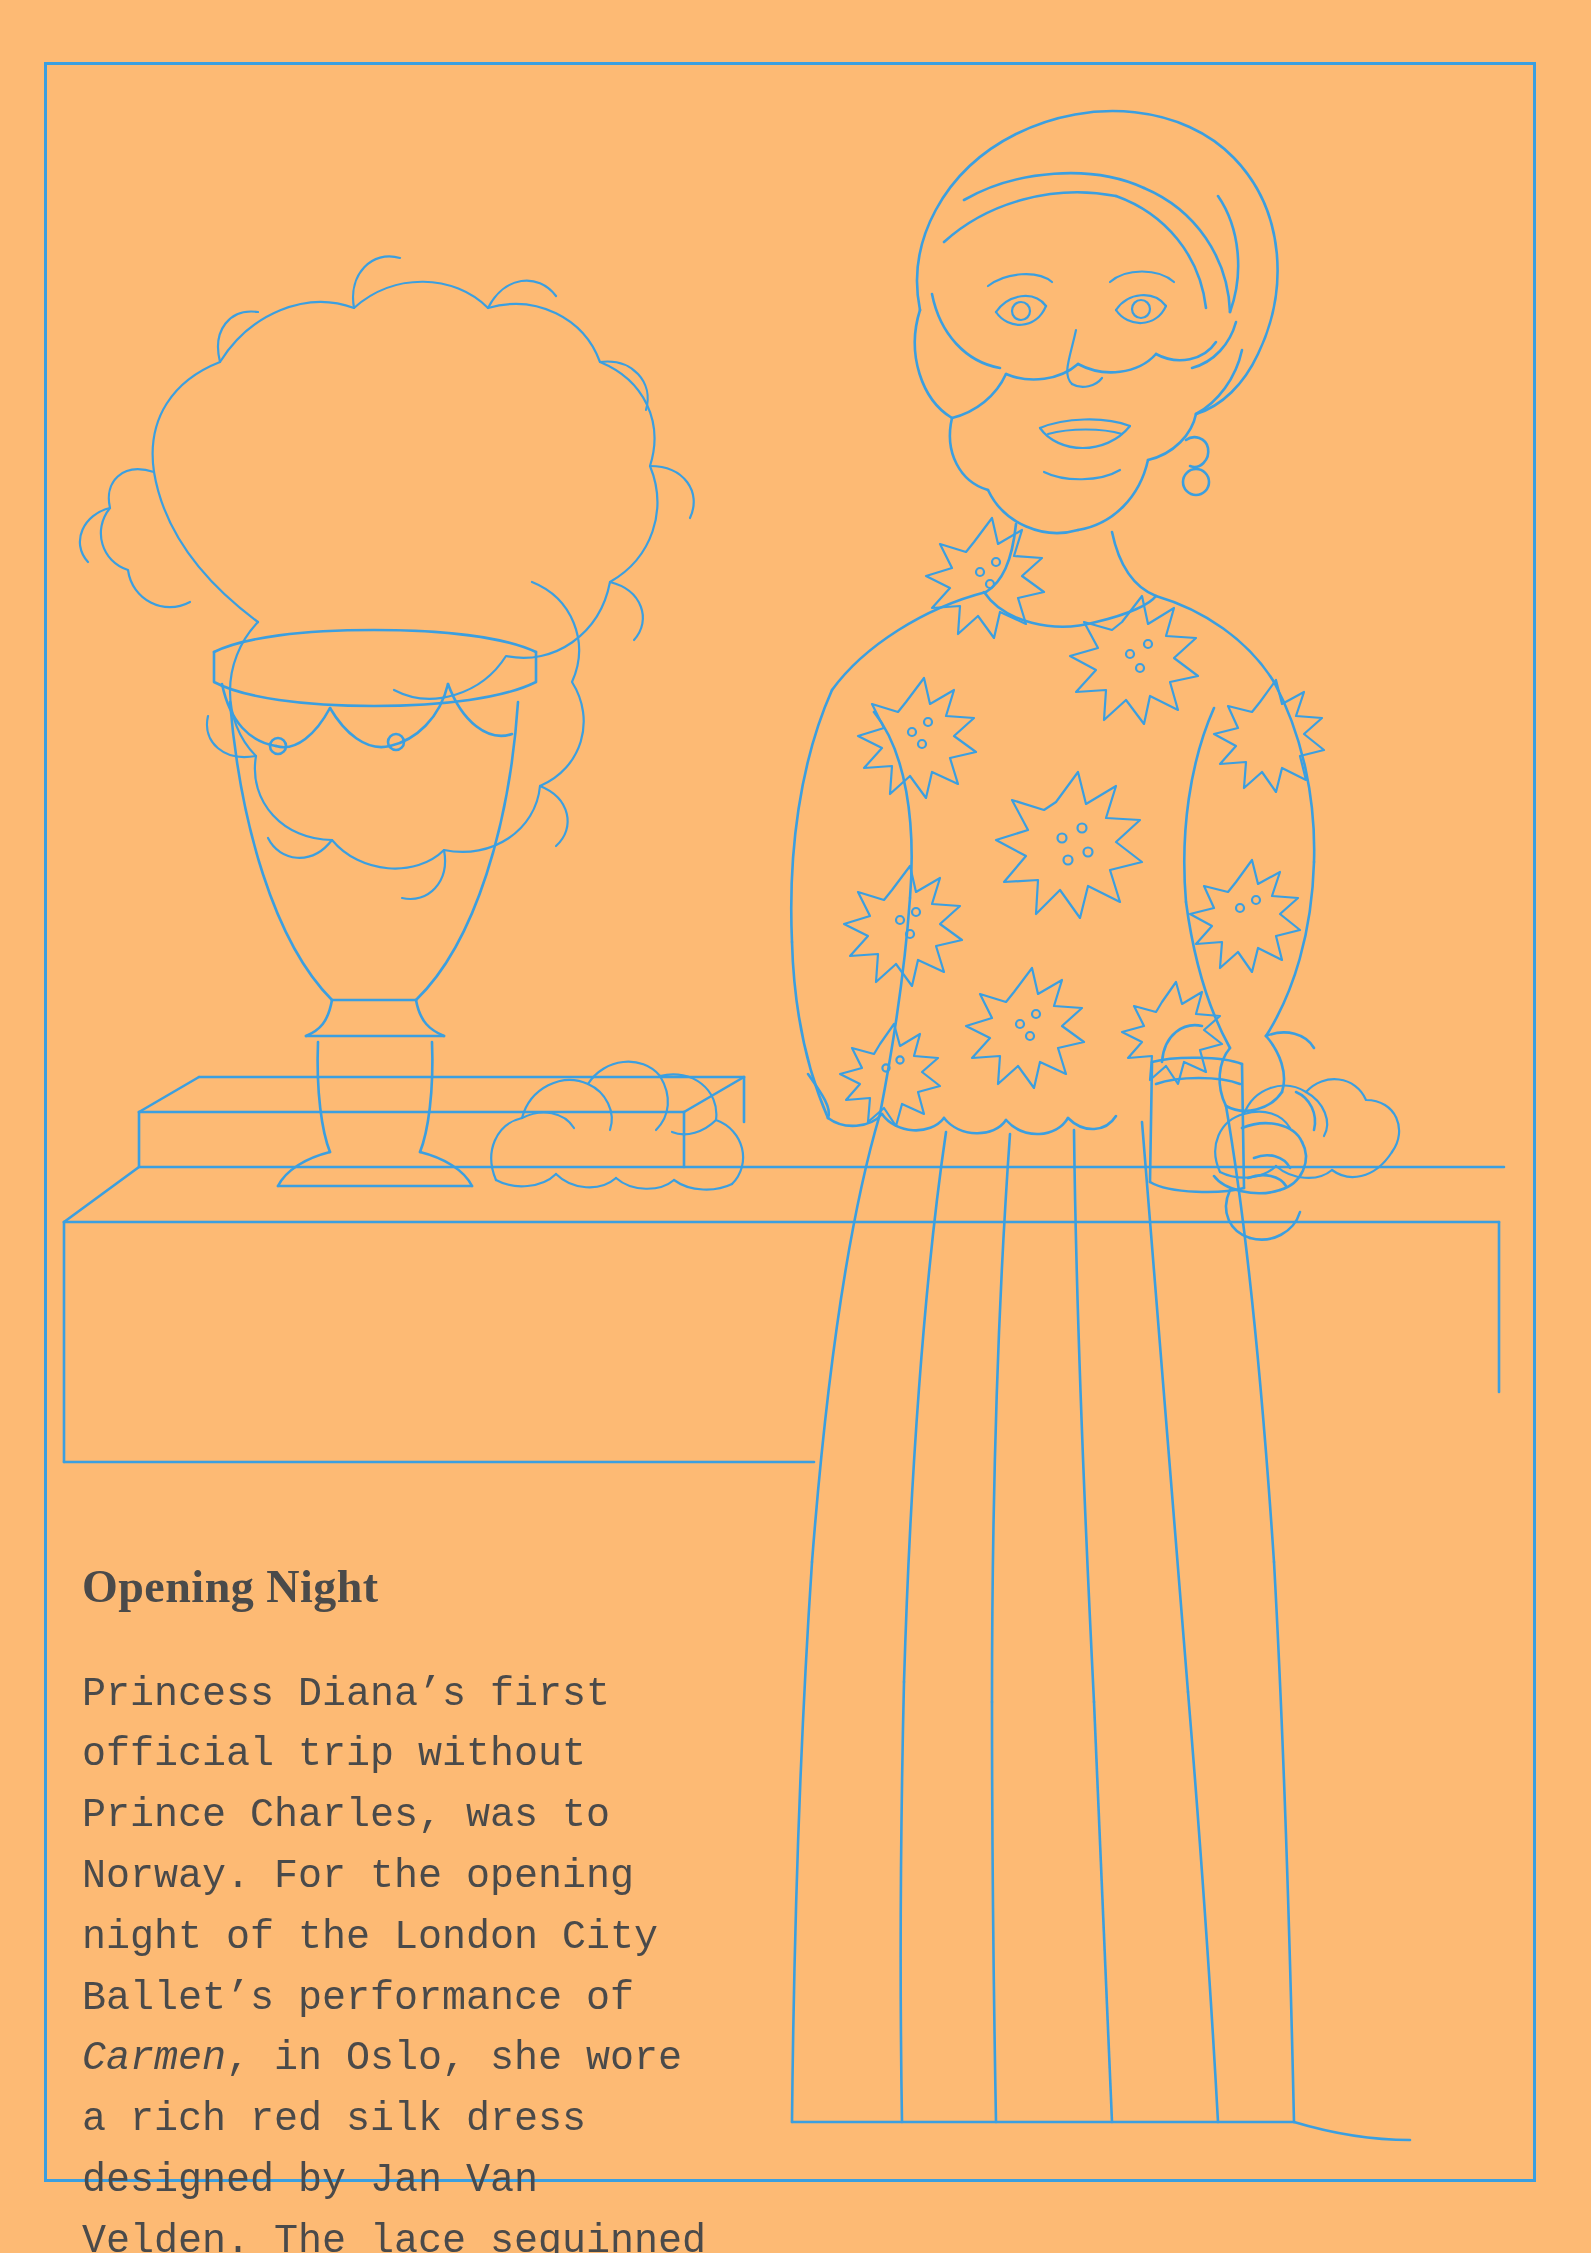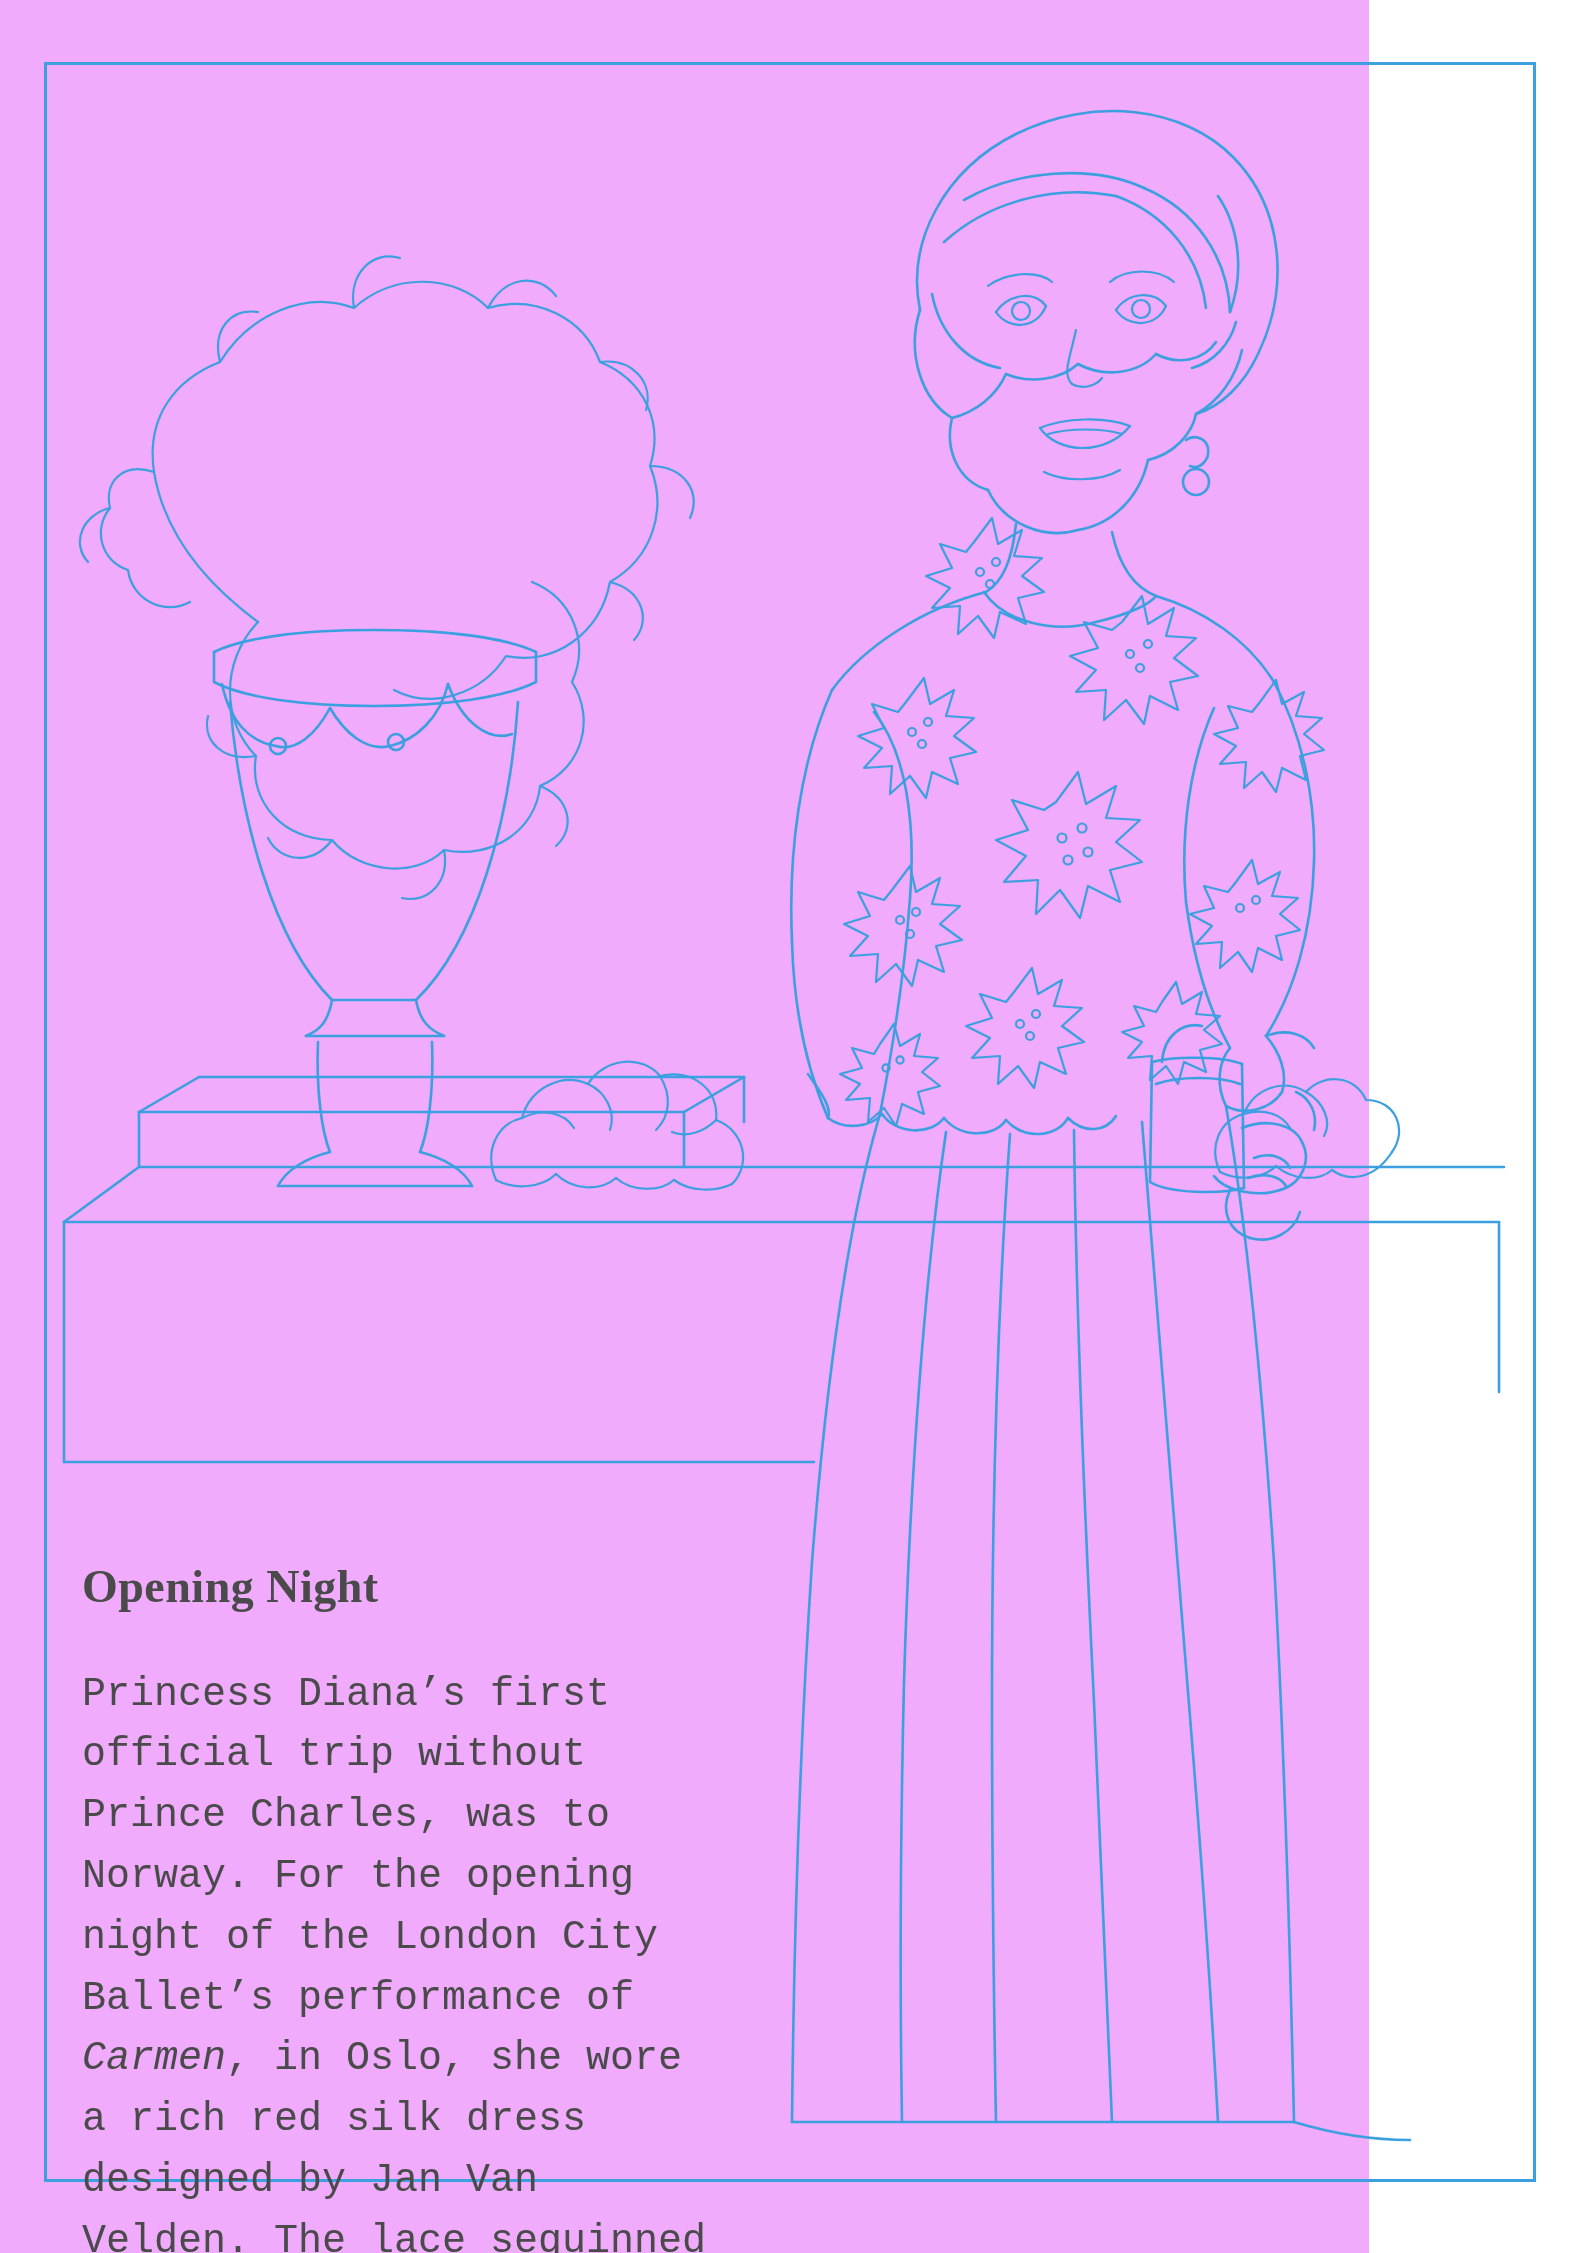--- a/index.html
+++ b/index.html
@@ -10,23 +10,23 @@
   body {
     width: 1591px;
     height: 2253px;
     position: relative;
     font-family: "Liberation Serif", serif;
     overflow: hidden;
   }
   .page {
     position: absolute;
     left: 0; top: 0;
-    width: 1369px;
+    width: 1591px;
     height: 2253px;
-    background: #f0abfc;
+    background: #fdba74;
   }
   .page-border {
     position: absolute;
     left: 44px;
     top: 62px;
     width: 1492px;
     height: 2120px;
     border: 3px solid #3b9fe0;
     box-sizing: border-box;
   }

